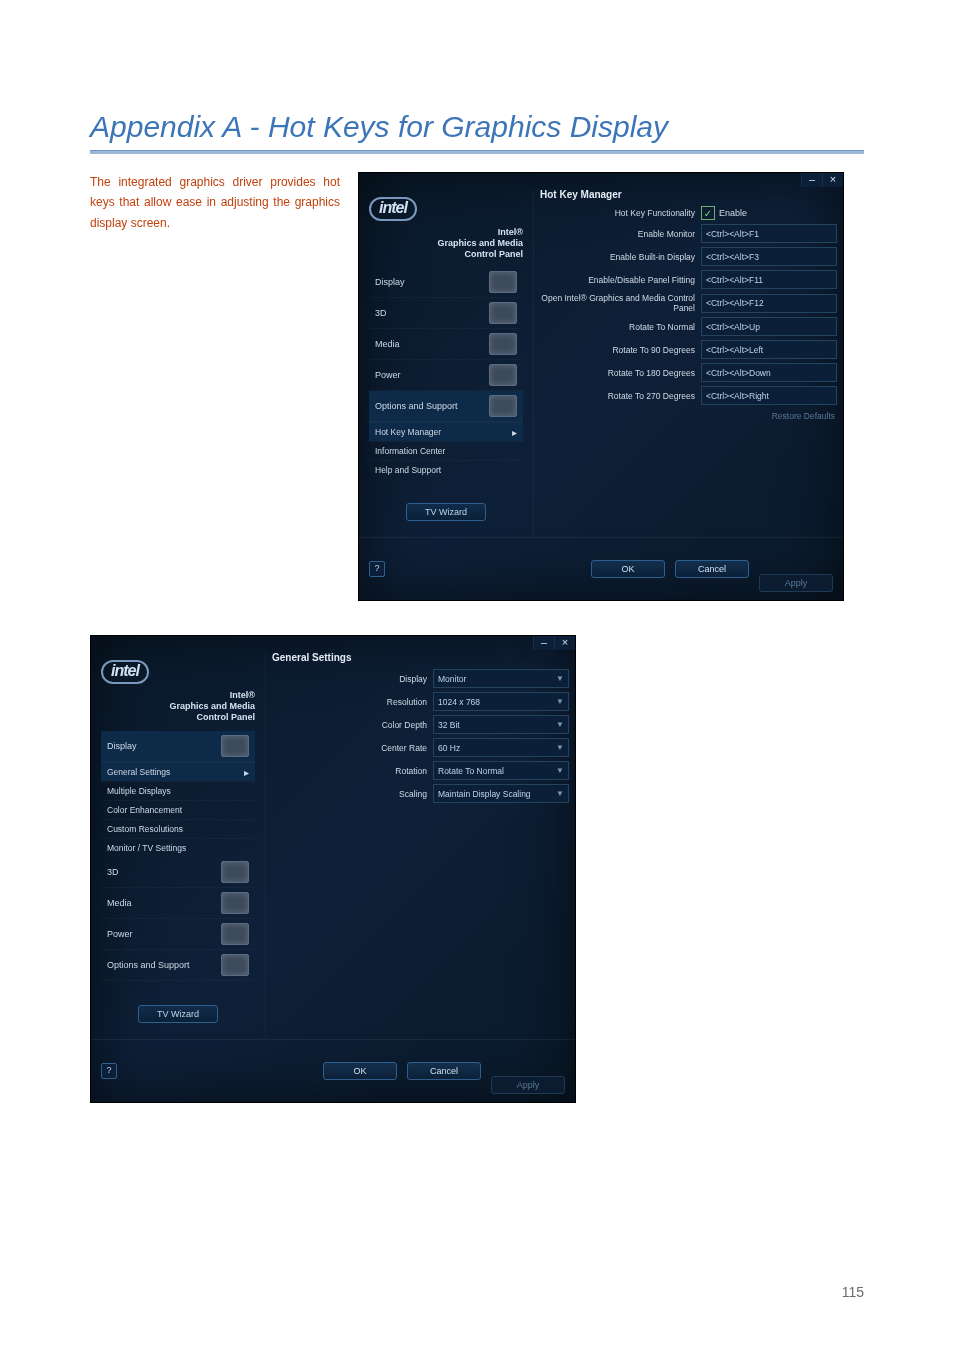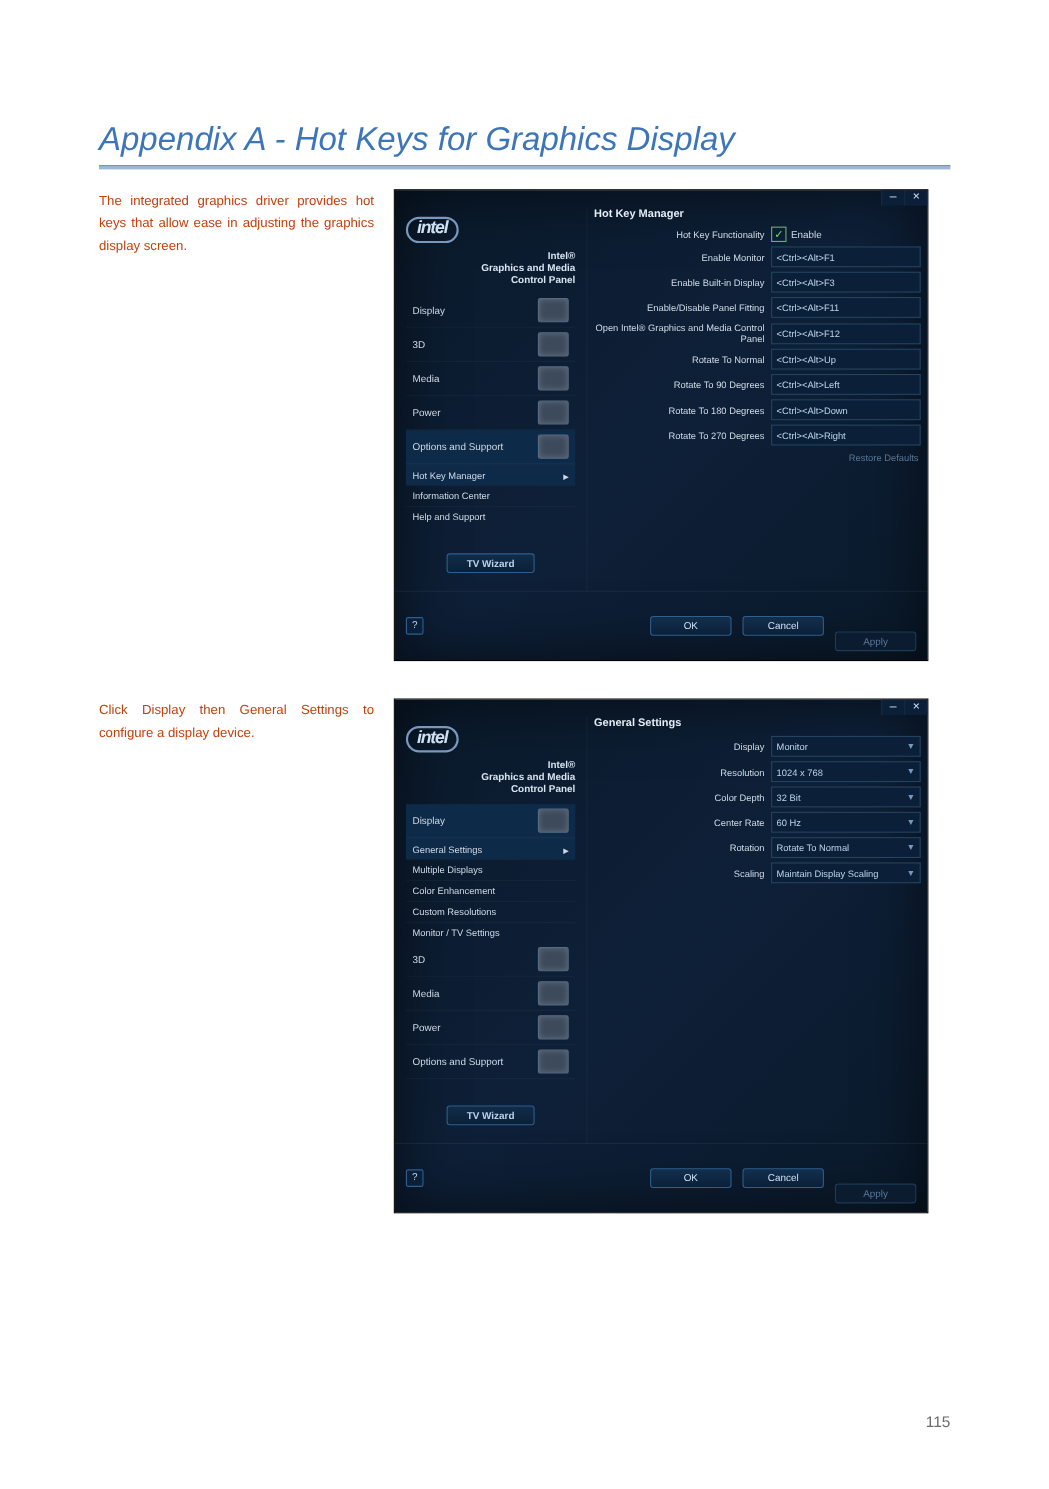--- a/index.html
+++ b/index.html
@@ -18,21 +18,21 @@
   .cp .brand .b{font-weight:bold;padding-left:40px;}
   .cp .nav{margin:0;padding:0;list-style:none;}
   .cp .nav li{display:flex;align-items:center;justify-content:space-between;height:30px;padding:0 6px;border-bottom:1px solid rgba(255,255,255,.03);}
   .cp .nav li.sel{background:#0e2a49;}
   .cp .nav li .thumb{width:26px;height:20px;background:#3c4a5c;border:1px solid #576b82;border-radius:2px;box-shadow:inset 0 0 6px rgba(255,255,255,.2);}
   .cp .nav li .txt{flex:1;}
   .cp .subnav{margin:0;padding:0;list-style:none;font-size:8.5px;}
   .cp .subnav li{padding:4px 6px;border-top:1px solid rgba(255,255,255,.03);}
   .cp .subnav li.sel{background:#0e2a49;}
   .cp .subnav .arrow{float:right;font-size:10px;}
-  .cp .tvw{margin:24px auto 8px auto;width:78px;text-align:center;border:1px solid #2e5f8f;border-radius:3px;padding:3px 0;font-size:9px;color:#bcd3ea;background:linear-gradient(#102c4a,#0b2038);font-weight:bold;}
+  .cp .tvw{margin:24px auto 8px auto;width:78px;text-align:center;border:1px solid #2e5f8f;border-radius:3px;padding:3px 0;font-size:9px;color:#bcd3ea;background:linear-gradient(#102c4a,#0b2038);}
   .cp .main{flex:1;padding:4px 6px 6px 6px;}
   .cp .winbtns{display:flex;justify-content:flex-end;gap:0;margin:-4px -6px 2px 0;}
   .cp .winbtns span{width:20px;height:14px;background:#0b2038;color:#cfe0f3;text-align:center;font-size:11px;line-height:13px;border-left:1px solid rgba(255,255,255,.06);}
   .cp .hdr{font-size:10px;font-weight:bold;color:#e4ecf5;margin:2px 0 6px 0;}
   .cp .rowf{display:flex;align-items:center;margin:4px 0;}
   .cp .rowf .lbl{width:155px;text-align:right;padding-right:6px;font-size:8.5px;color:#d0dae6;}
   .cp .rowf .val{flex:1;background:#0b2038;border:1px solid #24435f;padding:2px 4px;font-size:8.5px;color:#bcd3ea;display:flex;align-items:center;justify-content:space-between;height:13px;}
   .cp .rowf .chk{width:12px;height:12px;border:1px solid #6fae6f;margin-right:4px;display:inline-flex;align-items:center;justify-content:center;color:#6fe06f;font-size:10px;}
   .cp .rowf .caret{font-size:8px;color:#7a98bd;}
   .cp .restore{text-align:right;font-size:8.5px;color:#5a7796;margin:6px 2px 4px 0;}
@@ -144,21 +144,20 @@
         <span class="q">?</span>
         <span class="sp"></span>
         <span class="btn">OK</span>
         <span class="btn">Cancel</span>
         <span class="btn dis">Apply</span>
       </div>
     </div>
   </div>
 
   <div class="row">
-    <div class="para">Click Display then General Settings to configure a display device.</div>
     <div class="cp">
       <div class="top">
         <div class="side">
           <div class="logo">intel</div>
           <div class="brand">
             <span class="b">Intel®</span><br>
             <span class="b">Graphics and Media</span><br>
             <span class="b">Control Panel</span>
           </div>
           <ul class="nav" id="nav2a">

